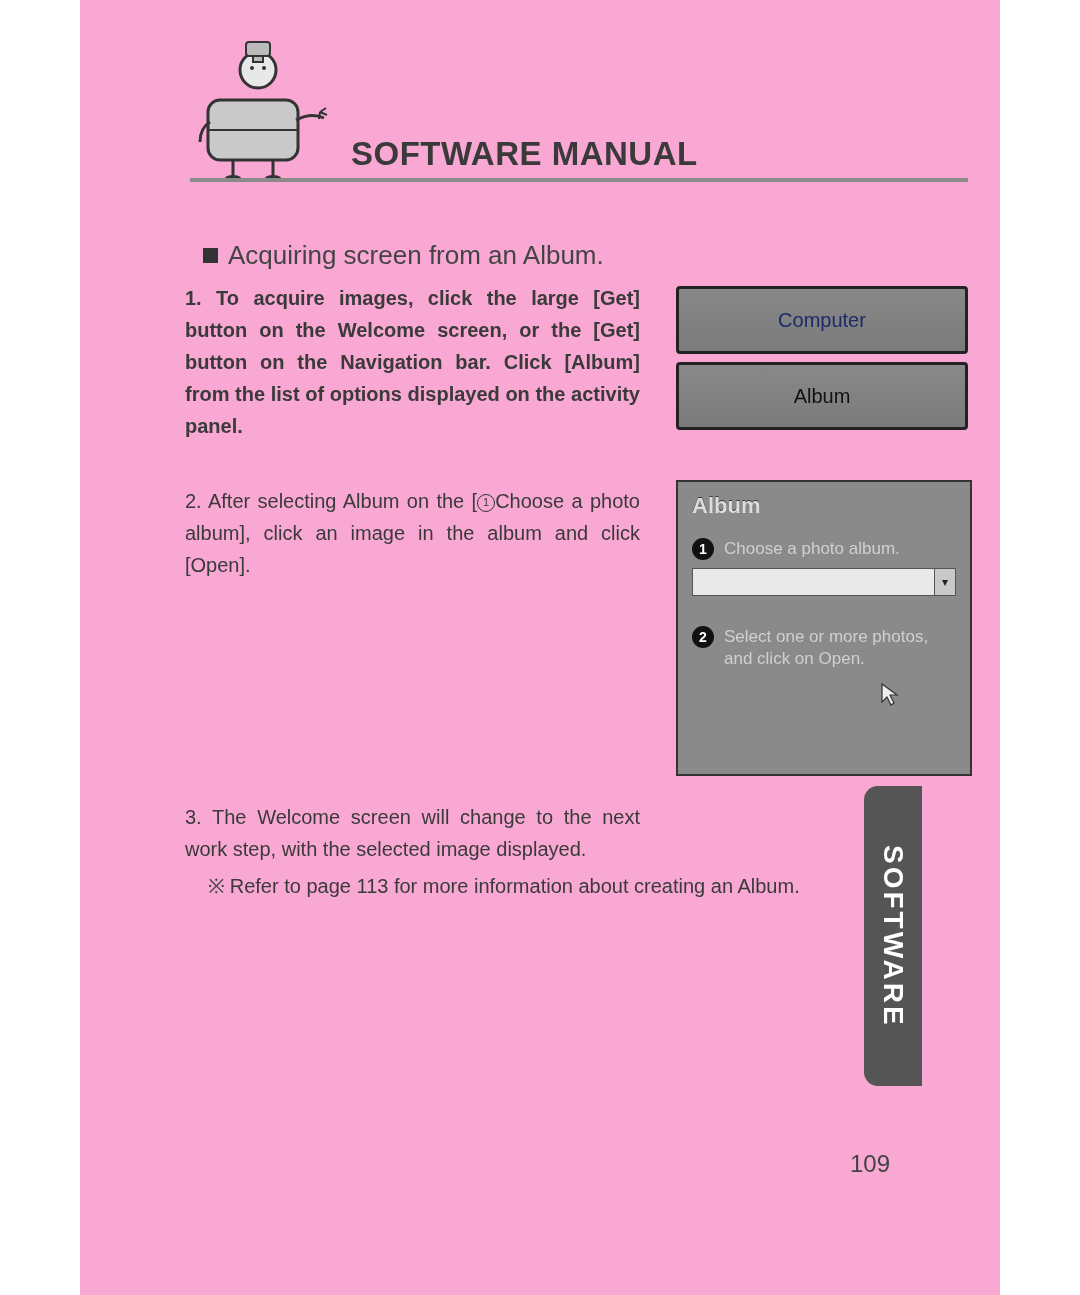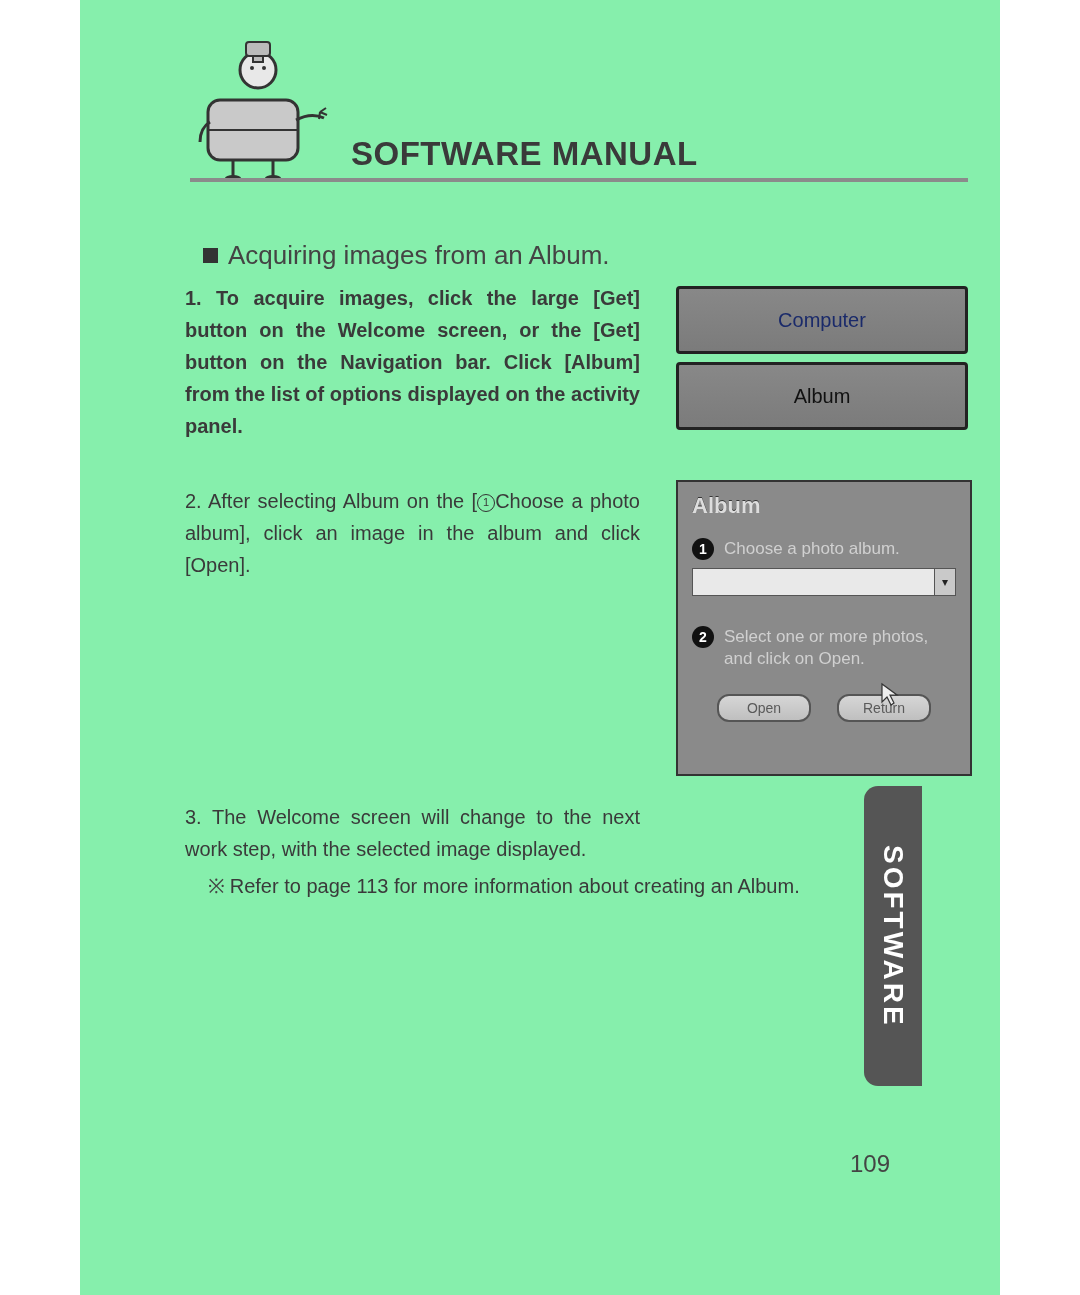--- a/index.html
+++ b/index.html
@@ -1,16 +1,16 @@
 <!DOCTYPE html>
 <html><head>
 <meta charset="utf-8">
 <style>
   html,body{margin:0;padding:0;background:#fff;font-family:Arial,Helvetica,sans-serif;color:#333;}
-  .page{position:relative;width:920px;height:1295px;margin:0 auto;background:#86efac;}
+  .page{position:relative;width:920px;height:1295px;margin:0 auto;background:#f9a8d4;}
   .header{position:absolute;left:108px;top:30px;width:780px;}
   .mascot{position:absolute;left:0;top:0;width:150px;height:150px;}
   .title-wrap{position:absolute;left:163px;top:105px;}
   .pg-title{font-size:33px;font-weight:bold;letter-spacing:0.5px;color:#3a3a3a;}
   .hr{position:absolute;left:110px;top:178px;width:778px;height:0;border-top:4px solid #8b8b8b;}
   .sq{display:inline-block;width:15px;height:15px;background:#333;vertical-align:middle;margin-right:10px;}
   .sub-title{position:absolute;left:123px;top:238px;font-size:26px;color:#444;}
   .sub-title span.txt{vertical-align:middle;}
   ol.steps{position:absolute;left:105px;top:282px;width:455px;list-style:none;padding:0;margin:0;font-size:20px;color:#3a3a3a;line-height:32px;}
   ol.steps li{margin-bottom:72px;text-align:justify;}
@@ -66,21 +66,21 @@
       <ellipse cx="45" cy="148" rx="8" ry="3" fill="#333"></ellipse>
         <ellipse cx="85" cy="148" rx="8" ry="3" fill="#333"></ellipse>
     </svg>
     <div class="title-wrap">
       <div class="pg-title">SOFTWARE MANUAL</div>
     </div>
   </div>
   <div class="hr"></div>
 
   <div class="sub-title">
-    <span class="sq"></span><span class="txt">Acquiring images from an Album.</span>
+    <span class="sq"></span><span class="txt">Acquiring screen from an Album.</span>
   </div>
 
   <ol class="steps">
     <li style="margin-bottom:43px;font-weight:bold;">
       <span class="num">1.</span><span> To acquire images, click the large [Get] button on the Welcome screen, or the [Get] button on the Navigation bar. Click [Album] from the list of options displayed on the activity panel.</span>
     </li>
     <li style="margin-bottom:220px;">
       <span class="num">2.</span><span> After selecting Album on the [</span><span class="circ1">1</span><span>Choose a photo album], click an image in the album and click [Open].</span>
     </li>
     <li>
@@ -110,28 +110,20 @@
         <span class="t1">Choose a photo album.</span>
       </div>
       <div class="dd">
         <div class="inp"></div>
         <div class="btn">▾</div>
       </div>
       <div class="row2">
         <span class="badge">2</span>
         <span class="t2">Select one or more photos, and click on Open.</span>
       </div>
-      <div class="btnrow">
-        <div class="pill">
-            <span>Open</span>
-          </div>
-        <div class="pill">
-            <span>Return</span>
-          </div>
-      </div>
       <svg class="cur" width="22" height="26" viewBox="0 0 22 26">
         <path d="M2 2 L2 20 L7 15 L11 23 L14 21 L10 13 L17 13 Z" fill="#eee" stroke="#333" stroke-width="1.2"></path>
       </svg>
     </div>
   </div>
 
   <div class="sidetab">
     <div class="lab">SOFTWARE</div>
   </div>
 

